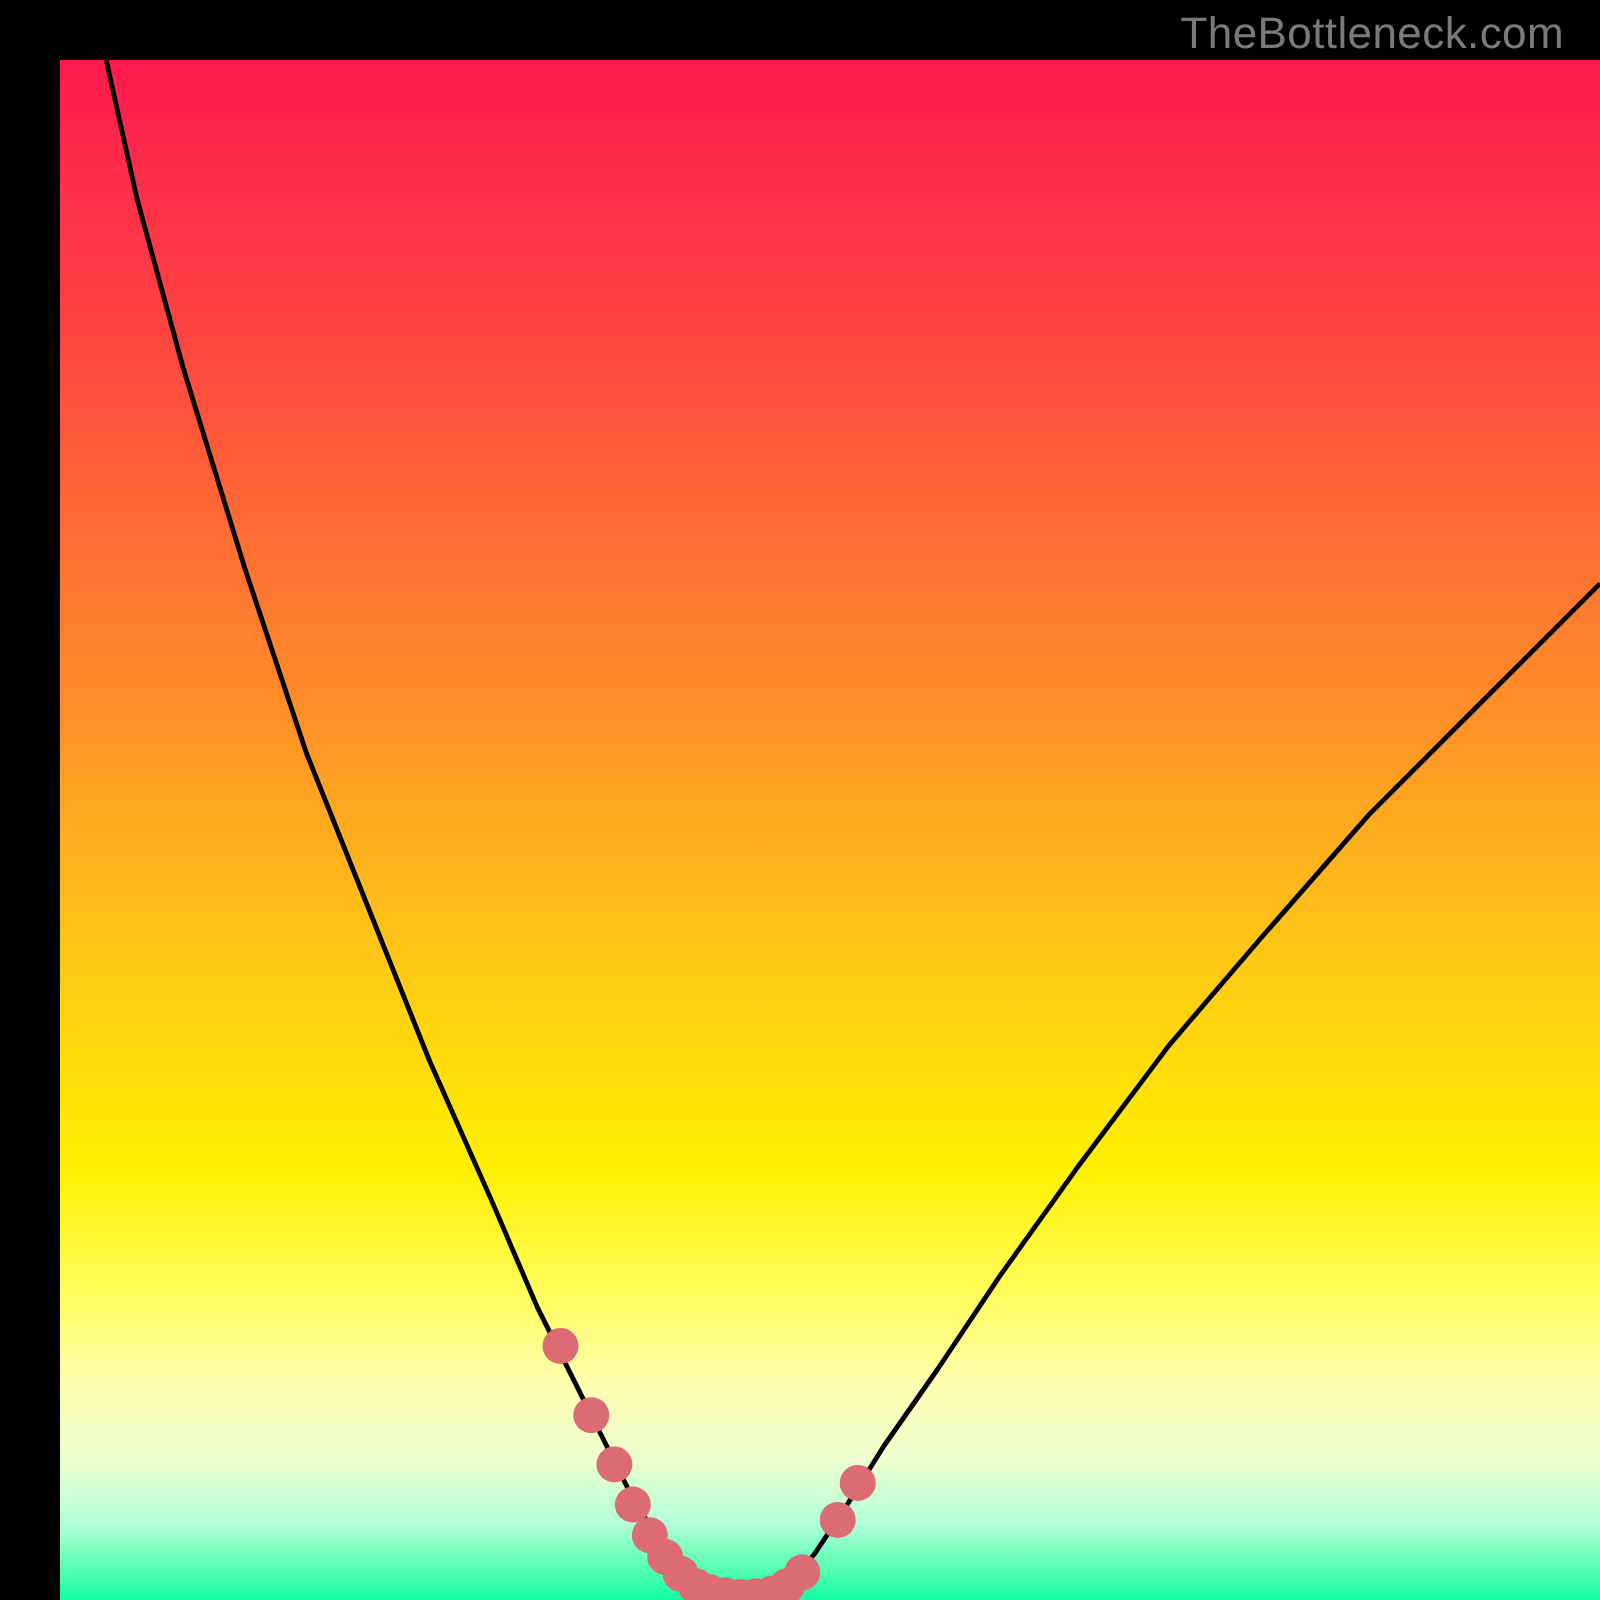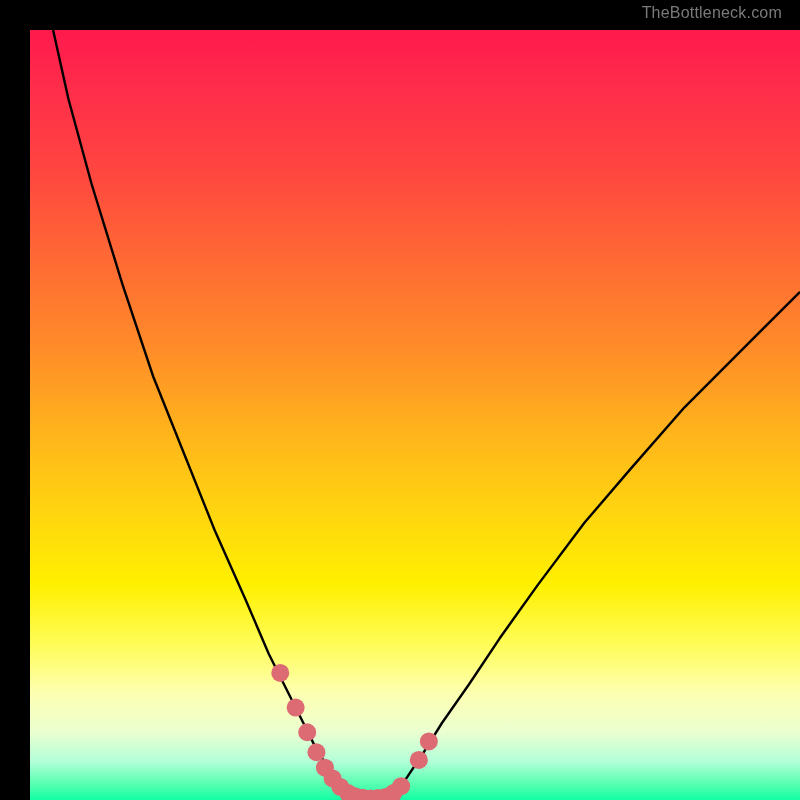--- a/index.html
+++ b/index.html
@@ -10,21 +10,21 @@
     background: #000;
     position: relative;
     overflow: hidden;
     font-family: Arial, sans-serif;
   }
   .watermark {
     position: absolute;
     top: 4px;
     right: 18px;
     color: #7a7a7a;
-    font-size: 16px;
+    font-size: 22px;
     font-weight: 400;
     z-index: 10;
     letter-spacing: 0.2px;
   }
   .plot-area {
     position: absolute;
     left: 30px;
     top: 30px;
     width: 770px;
     height: 770px;

